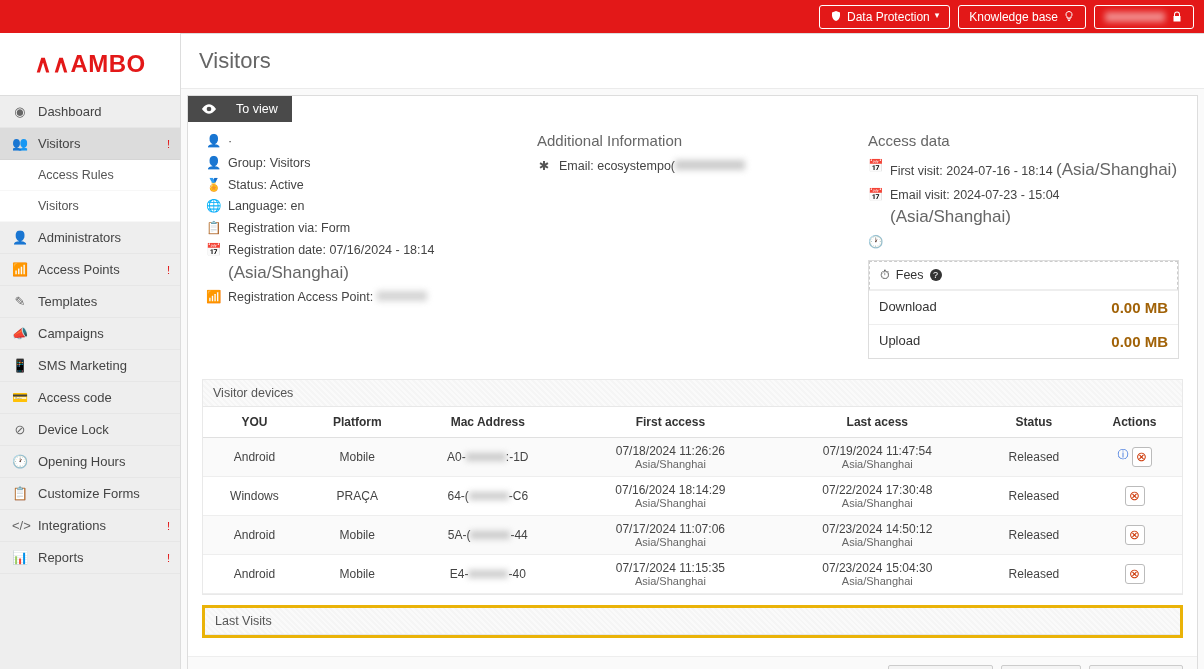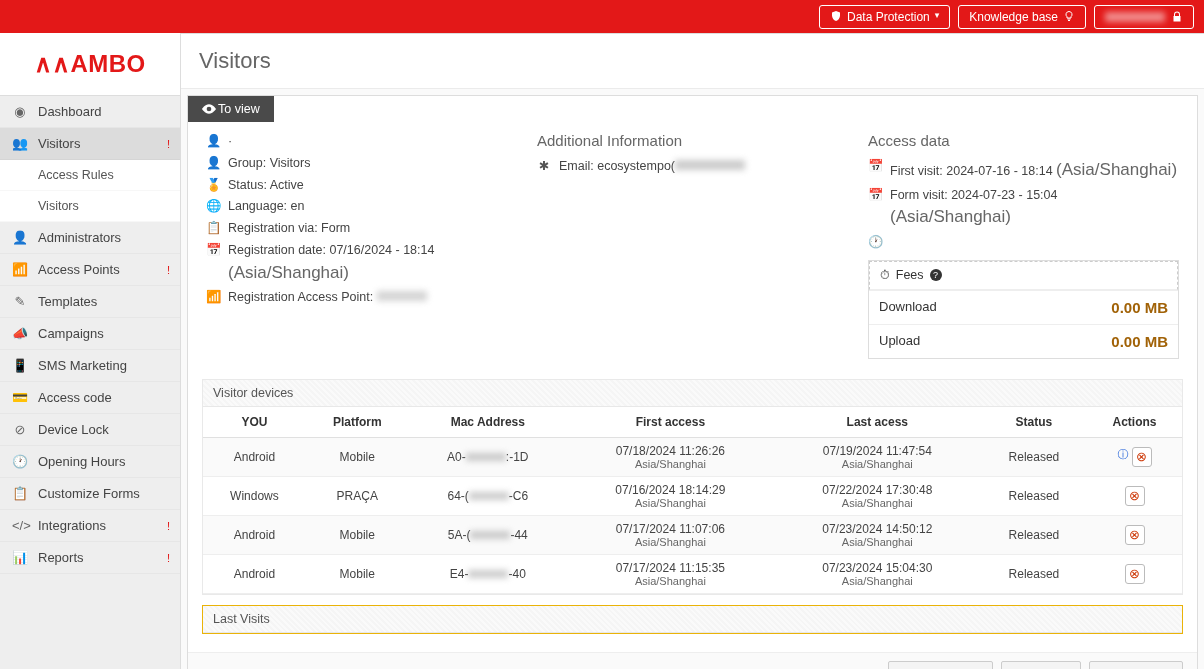--- a/index.html
+++ b/index.html
@@ -17,21 +17,21 @@
   .nav-item .ico { width:16px; text-align:center; color:#666; font-size:13px;}
   .nav-item .excl { position:absolute; right:10px; color:#e31818; font-size:11px; }
   .nav-item.active { background:#dcdcdc; }
   .nav-sub { background:#fff; }
   .nav-sub .nav-item { padding-left: 38px; font-size:12.5px; color:#555; }
   .nav-sub .nav-item.selected { background:#fff; }
   
   .content { flex:1; background:#fafafa; border-top:1px solid #ddd; overflow:auto; position:relative;}
   .page-title { background:#fff; padding: 14px 18px; font-size: 22px; color:#666; border-bottom:1px solid #ebebeb;}
   .panel { margin:6px; background:#fff; border:1px solid #ddd; }
-  .view-btn { display:inline-flex; align-items:center; gap:2px; background:#4a4a4a; color:#fff; padding:6px 14px; font-size:12.5px; cursor:pointer; border:none;}
+  .view-btn { display:inline-flex; align-items:center; gap:20px; background:#4a4a4a; color:#fff; padding:6px 14px; font-size:12.5px; cursor:pointer; border:none;}
   
   .info-grid { display:flex; gap:20px; padding: 10px 18px;}
   .info-col { flex:1; }
   .info-col.mid { flex:1; }
   .info-col.right { flex:1; }
   .info-line { display:flex; gap:8px; align-items:flex-start; font-size:12.5px; color:#444; margin-bottom:3px; line-height:1.5;}
   .info-line .ico { width:14px; text-align:center; color:#555; flex-shrink:0;}
   .info-line .tz { font-size:17px; color:#666;margin-top:28px;}
   .section-title { font-size:15px; color:#666; margin-bottom:8px;}
   
@@ -45,21 +45,21 @@
   
   table.devices { width:100%; border-collapse:collapse; font-size:12px;}
   table.devices th { background:#fff; border-bottom:1px solid #e0e0e0; padding:8px 6px; font-weight:bold; color:#333;}
   table.devices td { border-bottom:1px solid #eee; padding:6px; text-align:center; color:#444; vertical-align:middle;}
   table.devices tr.alt td { background:#fafafa; }
   table.devices .tz { font-size:11px; color:#666; display:block;}
   .status-released { color:#1a8d1a; }
   .action-btn { display:inline-flex; width:20px; height:20px; border:1px solid #bbb; border-radius:3px; align-items:center; justify-content:center; color:#c30; background:#fff; cursor:pointer; font-size:13px;}
   .info-badge { color:#2060d8; font-size:11px; vertical-align:top; margin-right:3px;}
   
-  .last-visits { margin: 10px 14px 18px; border:1px solid #eab308; background:#f9a8d4;}
+  .last-visits { margin: 10px 14px 18px; border:3px solid #eab308; background:#f9a8d4;}
   .lv-head { background: repeating-linear-gradient(45deg,#fafafa,#fafafa 2px,#f5f5f5 2px,#f5f5f5 4px); padding:6px 10px; font-size:12.5px; color:#555; border-bottom:1px solid #e8e8e8;}
   .lv-body { padding:8px 10px; font-size:12.5px; color:#555;}
   
   .footer-btns { display:flex; justify-content:flex-end; gap:8px; padding: 8px 14px; border-top:1px solid #eee; background:#fafafa;}
   .footer-btn { border:1px solid #ccc; background:#f4f4f4; padding:6px 12px; font-size:12.5px; display:flex; align-items:center; gap:6px; cursor:pointer; border-radius:2px;}
   
   .q-circle { display:inline-block; width:12px; height:12px; border-radius:50%; background:#333; color:#fff; font-size:9px; text-align:center; line-height:12px;}
   
   svg { display:inline-block; vertical-align:middle;}
 </style>
@@ -213,21 +213,21 @@
         </div>
 
         <div class="info-col right">
           <div class="section-title">Access data</div>
           <div class="info-line">
               <span class="ico">📅</span>
               <span><span>First visit:</span> <span>2024-07-16 - 18:14</span> <span class="tz">(Asia/Shanghai)</span></span>
             </div>
           <div class="info-line">
               <span class="ico">📅</span>
-              <span><span>Form visit:</span> <span>2024-07-23 - 15:04</span> <span class="tz">(Asia/Shanghai)</span></span>
+              <span><span>Email visit:</span> <span>2024-07-23 - 15:04</span> <span class="tz">(Asia/Shanghai)</span></span>
             </div>
           <div class="info-line">
               <span class="ico">🕐</span>
             </div>
 
           <div class="fees-box">
             <div class="fees-head">
                 <span class="ico">⏱</span>
                 <span>Fees</span> 
                 <span class="q-circle">?</span>

